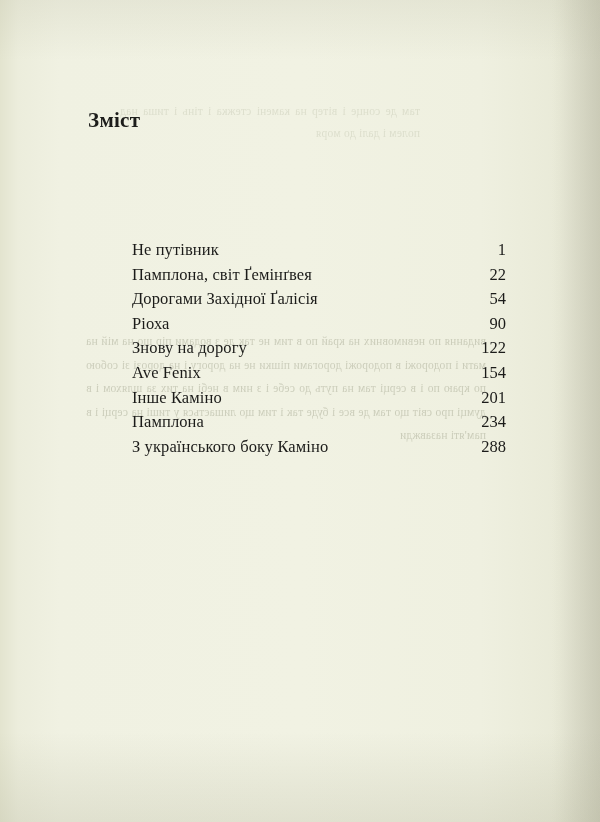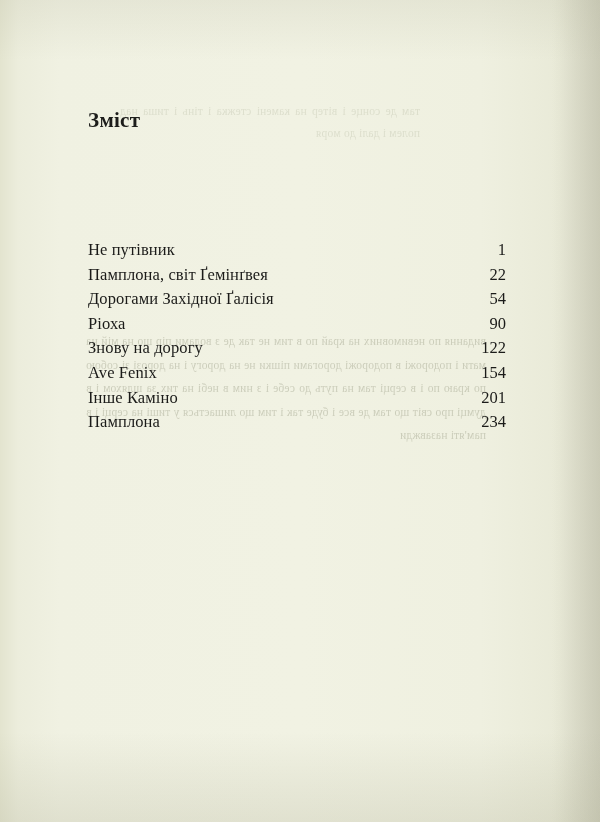--- a/index.html
+++ b/index.html
@@ -101,20 +101,21 @@
   .toc-row {
     display: flex;
     align-items: baseline;
     height: 24.6px;
   }
   .toc-label {
     font-size: 16.5px;
     color: #1b1b19;
     letter-spacing: 0.1px;
     white-space: nowrap;
+    margin-left: 44px;
   }
   .toc-page {
     margin-left: auto;
     font-size: 16.5px;
     color: #1b1b19;
     width: 36px;
     text-align: right;
     padding-right: 2px;
   }
 </style>
@@ -171,16 +172,20 @@
         <span class="toc-label">Інше Каміно</span>
         <span class="toc-page">201</span>
       </div>
 
       <div class="toc-row">
         <span class="toc-label">Памплона</span>
         <span class="toc-page">234</span>
       </div>
 
 
+      <div class="toc-row">
+        <span class="toc-label">З українського боку Каміно</span>
+        <span class="toc-page">288</span>
+      </div>
 
     </div>
   </div>
 </div>
 
 </body></html>

